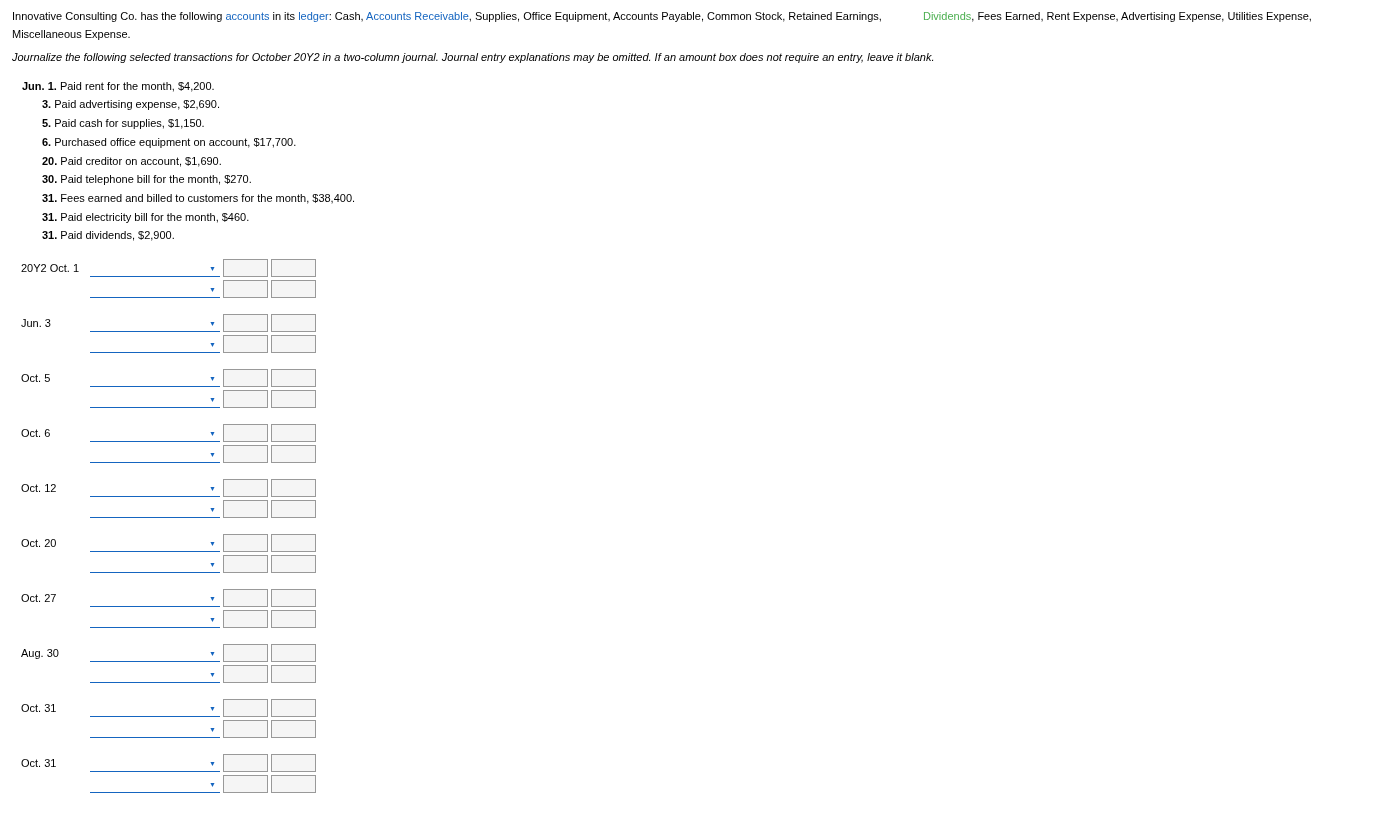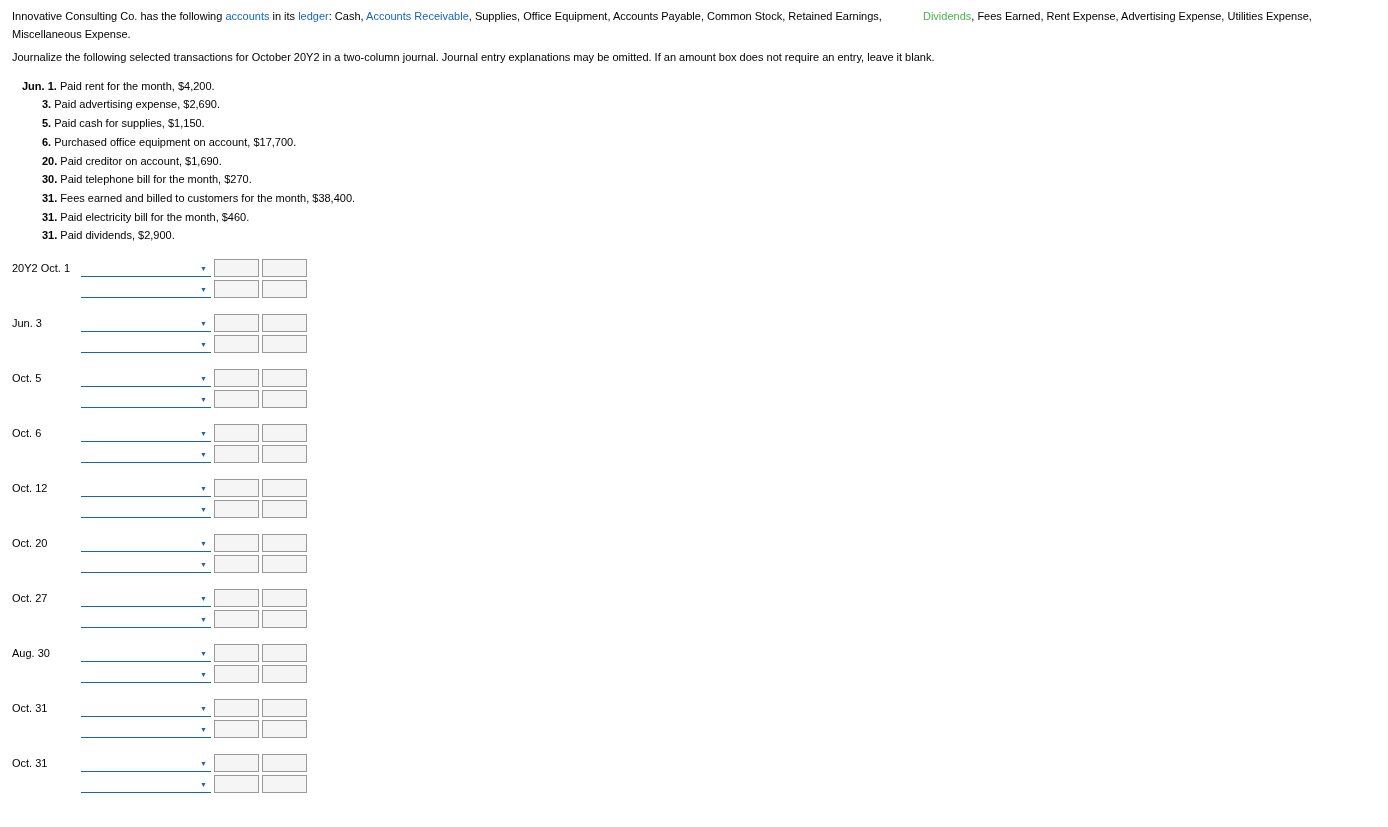--- a/index.html
+++ b/index.html
@@ -17,20 +17,21 @@
     }
 
     .intro-text {
       line-height: 1.6;
       margin-bottom: 6px;
     }
 
     .instructions {
       line-height: 1.6;
       margin-bottom: 10px;
+      font-style: italic;
     }
 
     .transactions {
       margin-bottom: 14px;
       padding-left: 10px;
     }
 
     .transactions p {
       line-height: 1.7;
     }
@@ -82,20 +83,21 @@
       height: 18px;
       font-size: 10px;
       border: 1px solid #999;
       background: #f5f5f5;
       text-align: right;
       padding: 0 2px;
     }
 
     .journal-group {
       margin-bottom: 16px;
+      margin-left: 9px;
     }
 
     .first-row {
       display: flex;
       align-items: flex-start;
       gap: 4px;
     }
 
     .date-label {
       width: 65px;

